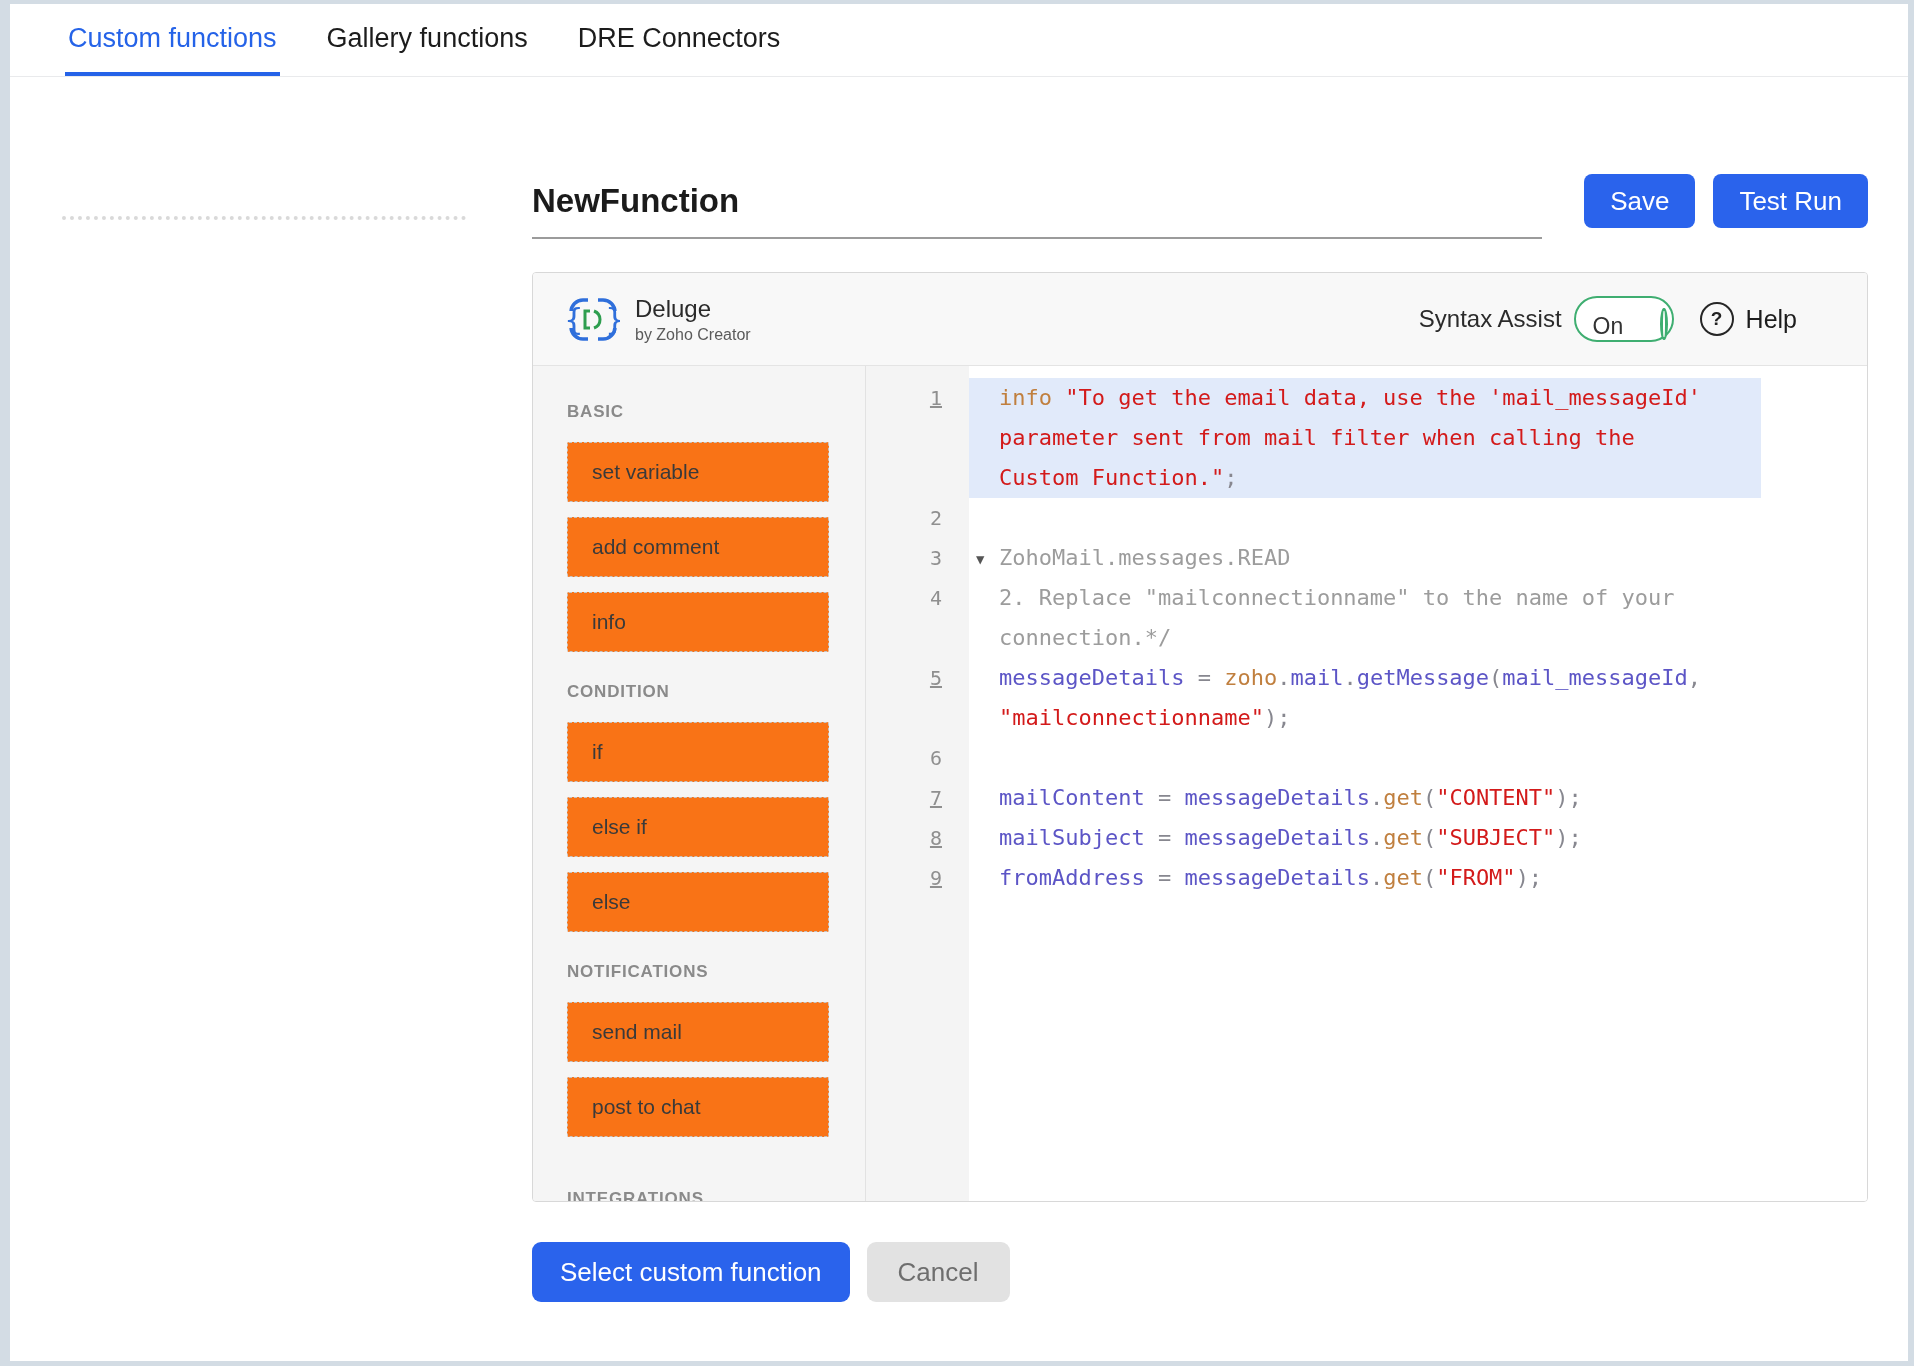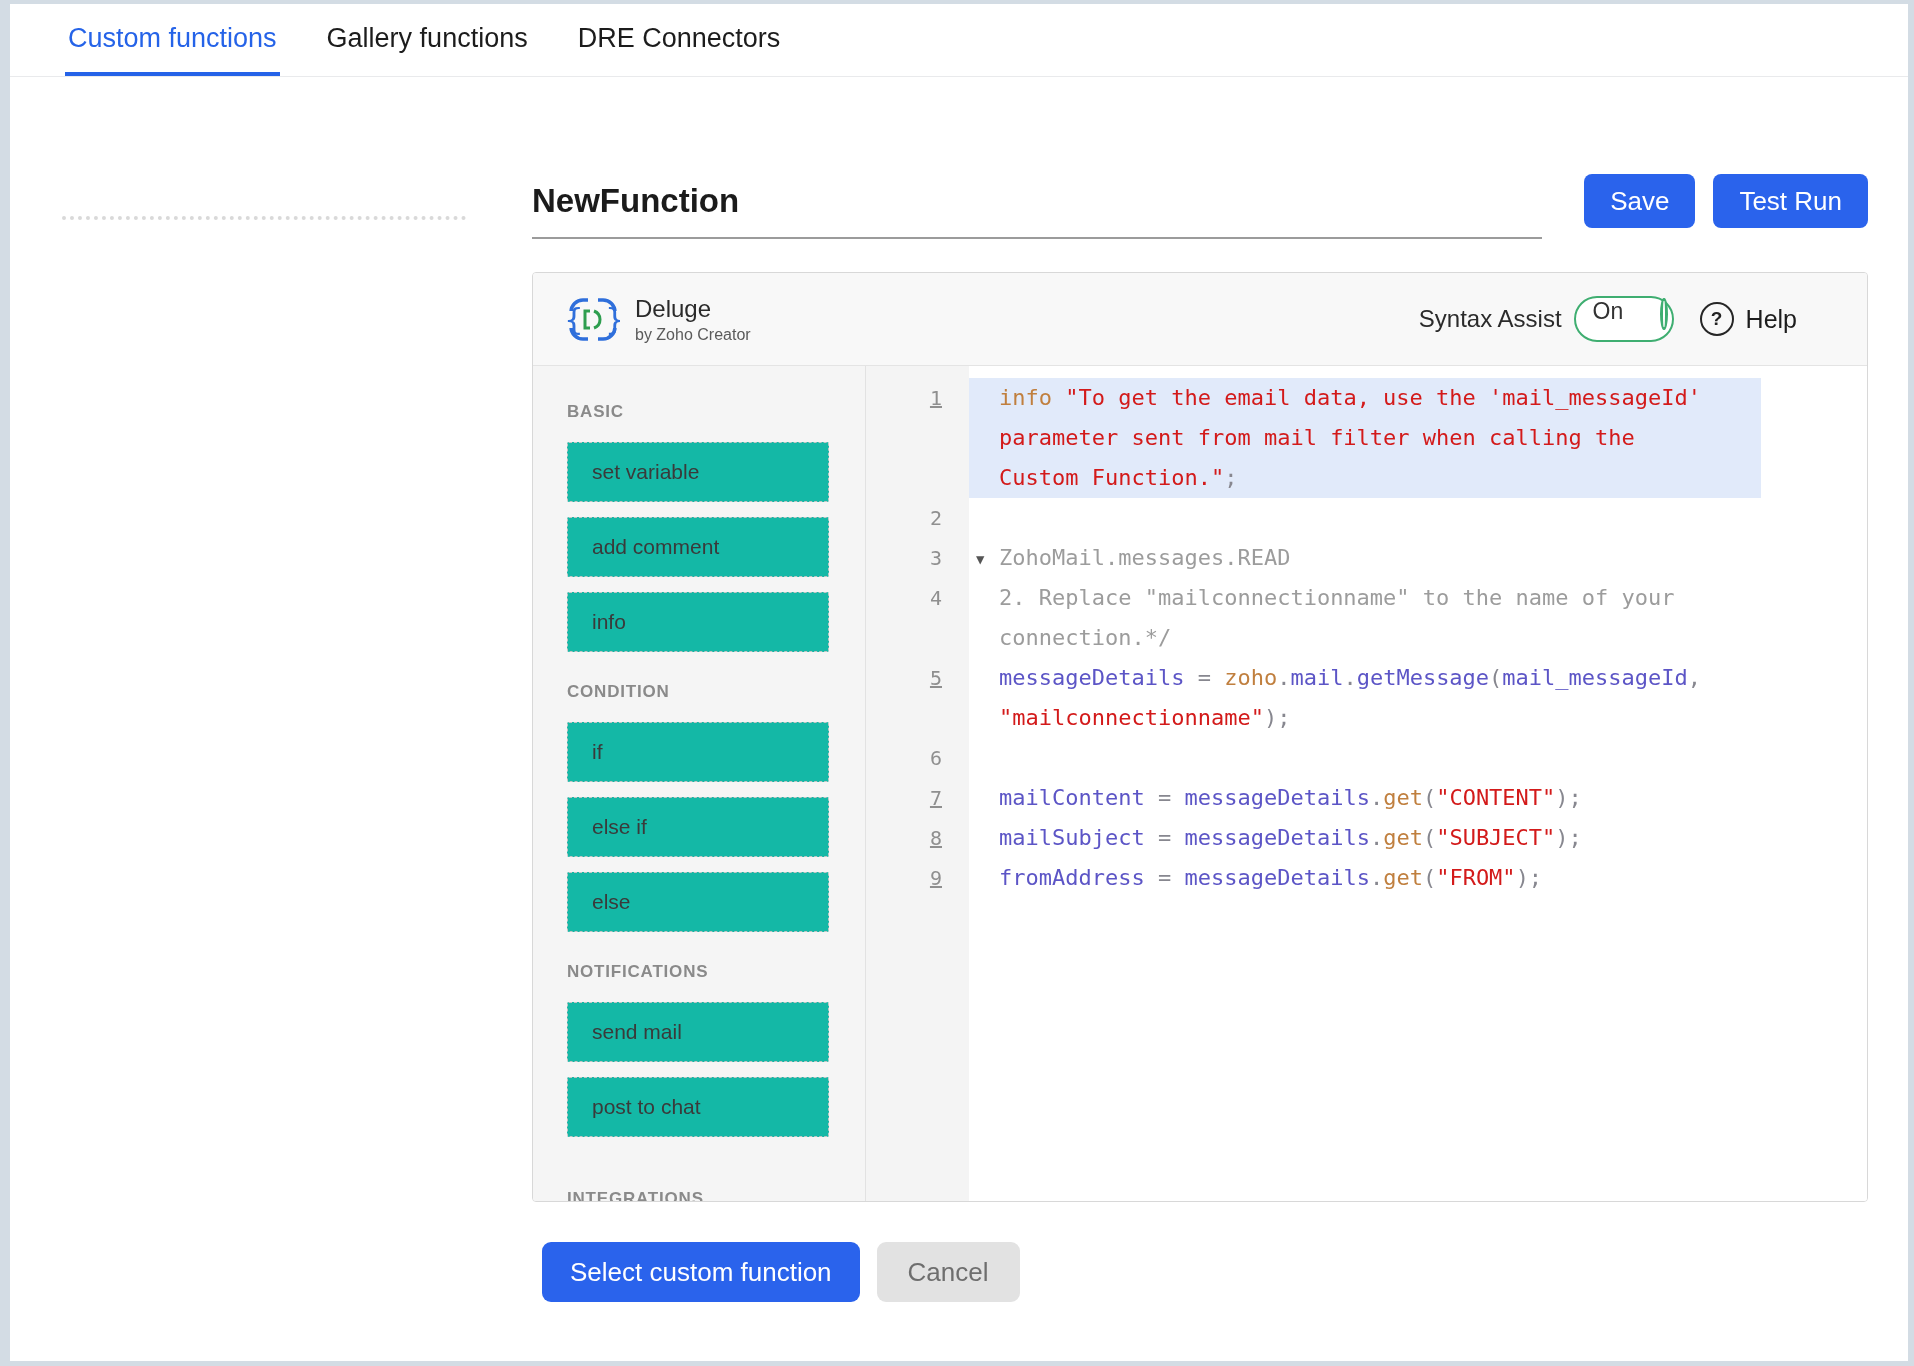--- a/index.html
+++ b/index.html
@@ -62,21 +62,21 @@
   .logo-block { display:flex; align-items:center; }
   .logo-svg { width:54px; height:54px; }
   .logo-text { margin-left:15px; }
   .logo-title { font-size:24px; color:#2b2b2b; }
   .logo-sub { font-size:16px; color:#5a5a5a; margin-top:3px; }
   .header-controls { margin-left:auto; display:flex; align-items:center; }
   .sa-label { font-size:24px; color:#2b2b2b; margin-right:12px; }
   .toggle {
     width:100px; height:46px;
     border:2px solid #3fae71; border-radius:25px;
-    background:#fff; display:flex; align-items:flex-start; cursor:pointer;gap:37px;
+    background:#fff; display:flex; align-items:flex-end; cursor:pointer;gap:37px;
   }
   .toggle-text { font-size:23px; color:#333; margin-left:17px; }
   .knob {
     width:32px; height:32px; border:3px solid #3fae71;
     border-radius:50%; background:#fff;
     margin-left:auto; margin-right:4px;
   }
   .help { display:flex; align-items:center; margin-left:26px; cursor:pointer; }
   .help-q {
     width:34px; height:34px; border:2.5px solid #262626; border-radius:50%;
@@ -89,21 +89,21 @@
   .palette {
     width:333px; flex:0 0 333px;
     background:#f5f5f5; border-right:1px solid #e2e2e2;
     padding:36px 36px 0 34px; overflow:hidden;
   }
   .pal-label { font-size:17px; color:#8a8a8a; letter-spacing:0.8px; margin:30px 0 20px;font-weight:bold; }
   .pal-label.first { margin-top:0; }
   .pal-label.clipped { margin-top:52px; }
   .pal-item {
     height:60px; border:1.5px dashed #c5c5c5; border-radius:2px;
-    background:#14b8a6; display:flex; align-items:center;
+    background:#f97316; display:flex; align-items:center;
     padding-left:24px; font-size:21px; color:#3a3a3a;
     margin-bottom:15px; cursor:grab;
   }
   .codepane {
     flex:1; min-width:0;
     background:linear-gradient(90deg, #f4f4f4 0 103px, #ffffff 103px);
     padding-top:12px;
     font-family:"DejaVu Sans Mono", monospace;
     overflow:hidden;
   }
@@ -116,21 +116,21 @@
   .rows { width:792px; position:relative; }
   .rows.hl { background:#e1eafa; }
   .crow { height:40px; line-height:40px; font-size:22px; white-space:pre; padding-left:30px; }
   .fold { position:absolute; left:7px; top:0; line-height:42px; font-size:14px; color:#555; cursor:pointer; }
   .tk-kw { color:#c07f3e; }
   .tk-id { color:#5c55c6; }
   .tk-str { color:#d31a1a; }
   .tk-p  { color:#87878f; }
   .tk-cm { color:#9c9c9c; }
   
-  .actions { margin-top:40px; display:flex;margin-left:10px; }
+  .actions { margin-top:40px; display:flex; }
   .actions .primary { height:60px; font-size:26px; padding:0 28px; border-radius:9px; }
   .actions .secondary {
     height:60px; font-size:26px; padding:0 31px; border-radius:9px;
     background:#e2e2e2; color:#6e6e6e; margin-left:17px;
   }
 </style>
 </head>
 <body>
 
 <div class="page">

